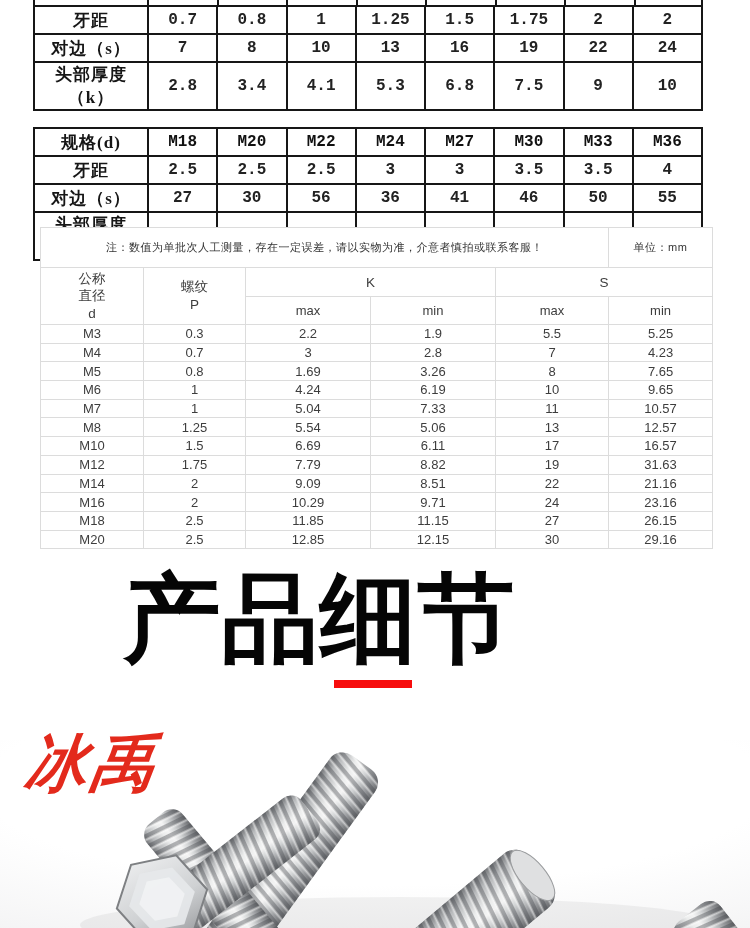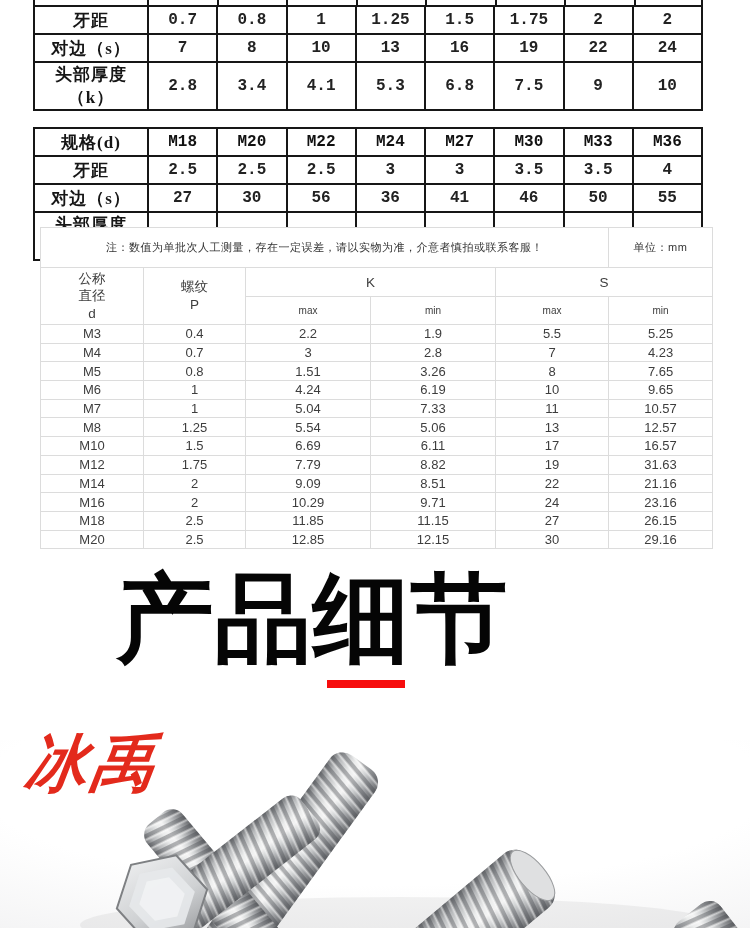--- a/index.html
+++ b/index.html
@@ -24,26 +24,26 @@
   table.spec.second tr:first-child td { font-size:16px; font-weight:900; color:#111; }
 
   
   .measure-wrap { position:absolute; left:40px; top:227px; width:672px; }
   table.measure { width:672px; border-collapse:collapse; table-layout:fixed;
                   border:1px solid #dcdcdc; background:#fff; }
   table.measure th, table.measure td { border:1px solid #dcdcdc; text-align:center;
                   vertical-align:middle; font-weight:400; color:#3d3d3d; }
   tr.m-note td { height:40px; font-size:11px; color:#333; font-weight:400; letter-spacing:.5px; }
   tr.m-head1 th { height:29px; font-size:13.5px; }
-  tr.m-head2 th { height:28px; font-size:10px; }
+  tr.m-head2 th { height:28px; font-size:13px; }
   th.mh-multi { line-height:1.3; font-size:13px; }
   table.measure tbody td { height:18.7px; font-size:13px; line-height:1; }
 
   
-  .section-heading { position:absolute; left:5px; top:566px; width:615px; text-align:center; }
+  .section-heading { position:absolute; left:12px; top:566px; width:615px; text-align:center; }
   .section-heading h1 { font-size:97px; line-height:1.1; font-weight:900; color:#050505;
                         letter-spacing:1px; }
   .red-underline { width:78px; height:8px; margin:7px 0 0 322px; background:#f70d0d; }
 
   
   .brand-logo { position:absolute; left:26px; top:722px; z-index:3;
                 font-size:62px; font-weight:900; color:#e32a1c; font-style:italic;
                 transform:skewX(-8deg); letter-spacing:4px; }
 
   
@@ -211,40 +211,40 @@
       <tr class="m-head2">
         <th>max</th>
         <th>min</th>
         <th>max</th>
         <th>min</th>
       </tr>
     </thead>
     <tbody>
   <tr>
     <td>M3</td>
-    <td>0.4</td>
+    <td>0.3</td>
     <td>2.2</td>
     <td>1.9</td>
     <td>5.5</td>
     <td>5.25</td>
   </tr>
 
   <tr>
     <td>M4</td>
     <td>0.7</td>
     <td>3</td>
     <td>2.8</td>
     <td>7</td>
     <td>4.23</td>
   </tr>
 
   <tr>
     <td>M5</td>
     <td>0.8</td>
-    <td>1.51</td>
+    <td>1.69</td>
     <td>3.26</td>
     <td>8</td>
     <td>7.65</td>
   </tr>
 
   <tr>
     <td>M6</td>
     <td>1</td>
     <td>4.24</td>
     <td>6.19</td>

